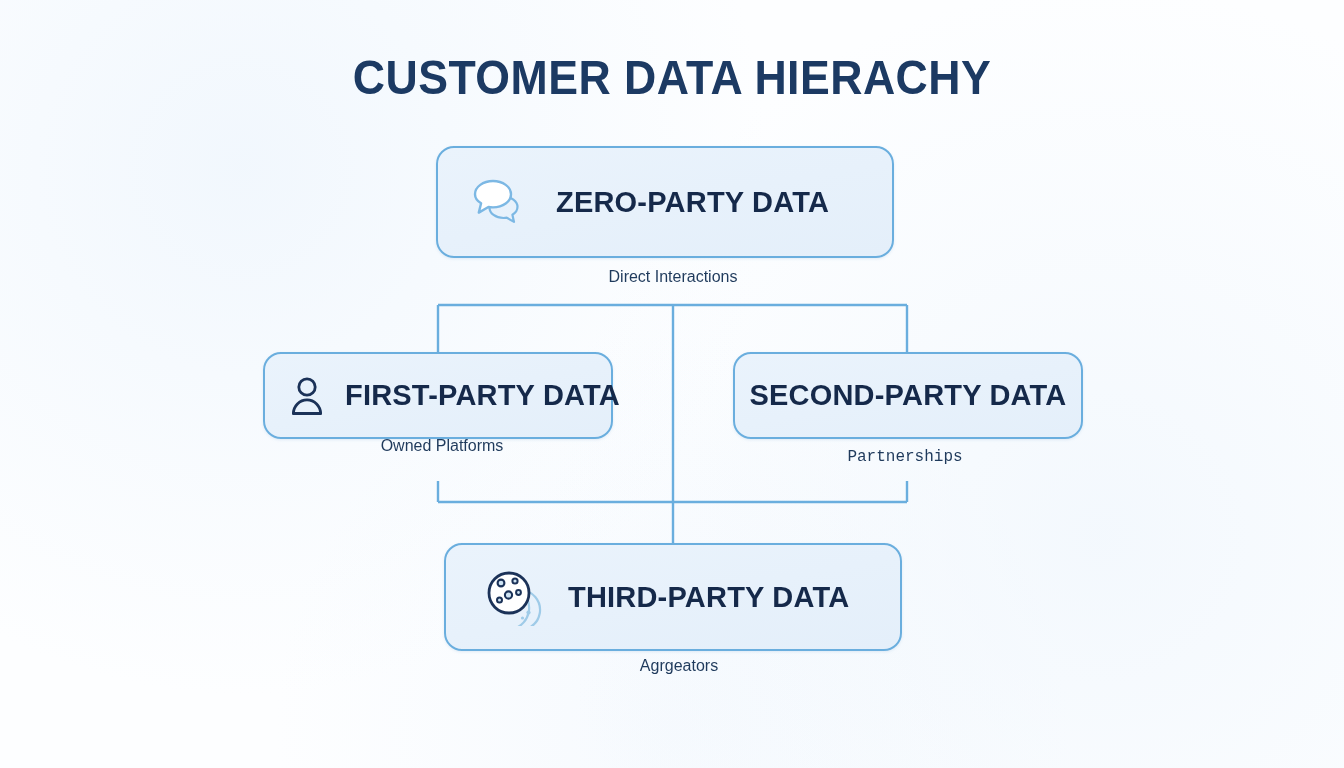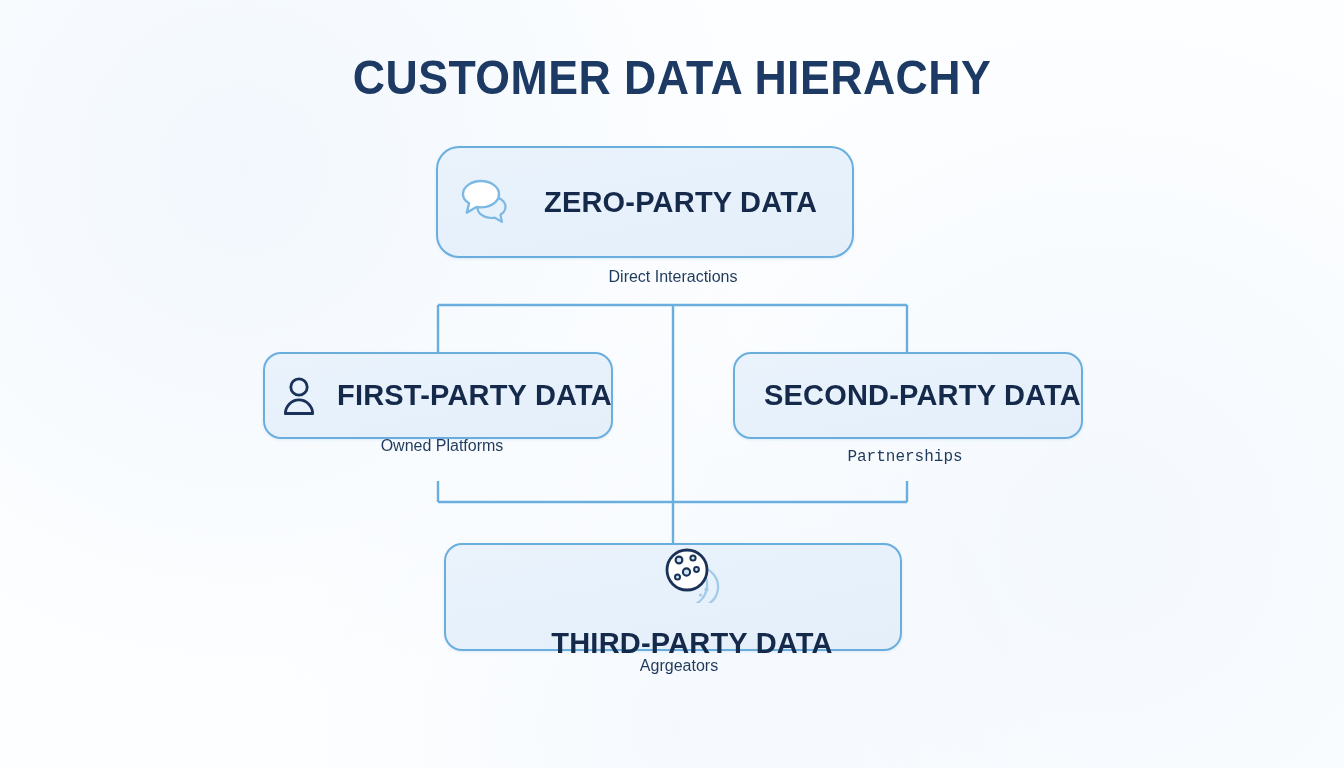--- a/index.html
+++ b/index.html
@@ -78,52 +78,50 @@
     display: flex;
     align-items: center;
     justify-content: center;
     flex: 0 0 auto;
   }
 
   
   #node-zero {
     left: 436px;
     top: 146px;
-    width: 418px;
+    width: 458px;
     height: 112px;
-    padding-left: 20px;
+    padding-left: 32px;
     gap: 28px;
-    border-radius: 23px;
   }
   
   #node-first {
     left: 263px;
     top: 352px;
     width: 350px;
     height: 87px;
-    padding-left: 16px;
+    padding-left: 24px;
     gap: 20px;
   }
   
   #node-second {
     left: 733px;
     top: 352px;
     width: 350px;
     height: 87px;
-    justify-content: flex-end;
+    justify-content: center;
   }
   
   #node-third {
     left: 444px;
     top: 543px;
     width: 458px;
     height: 108px;
     padding-left: 38px;
     gap: 24px;
-    flex-direction: column;
   }
 
   
   .caption {
     position: absolute;
     font-size: 16px;
     color: #1f3a5c;
     white-space: nowrap;
     text-align: center;
   }

